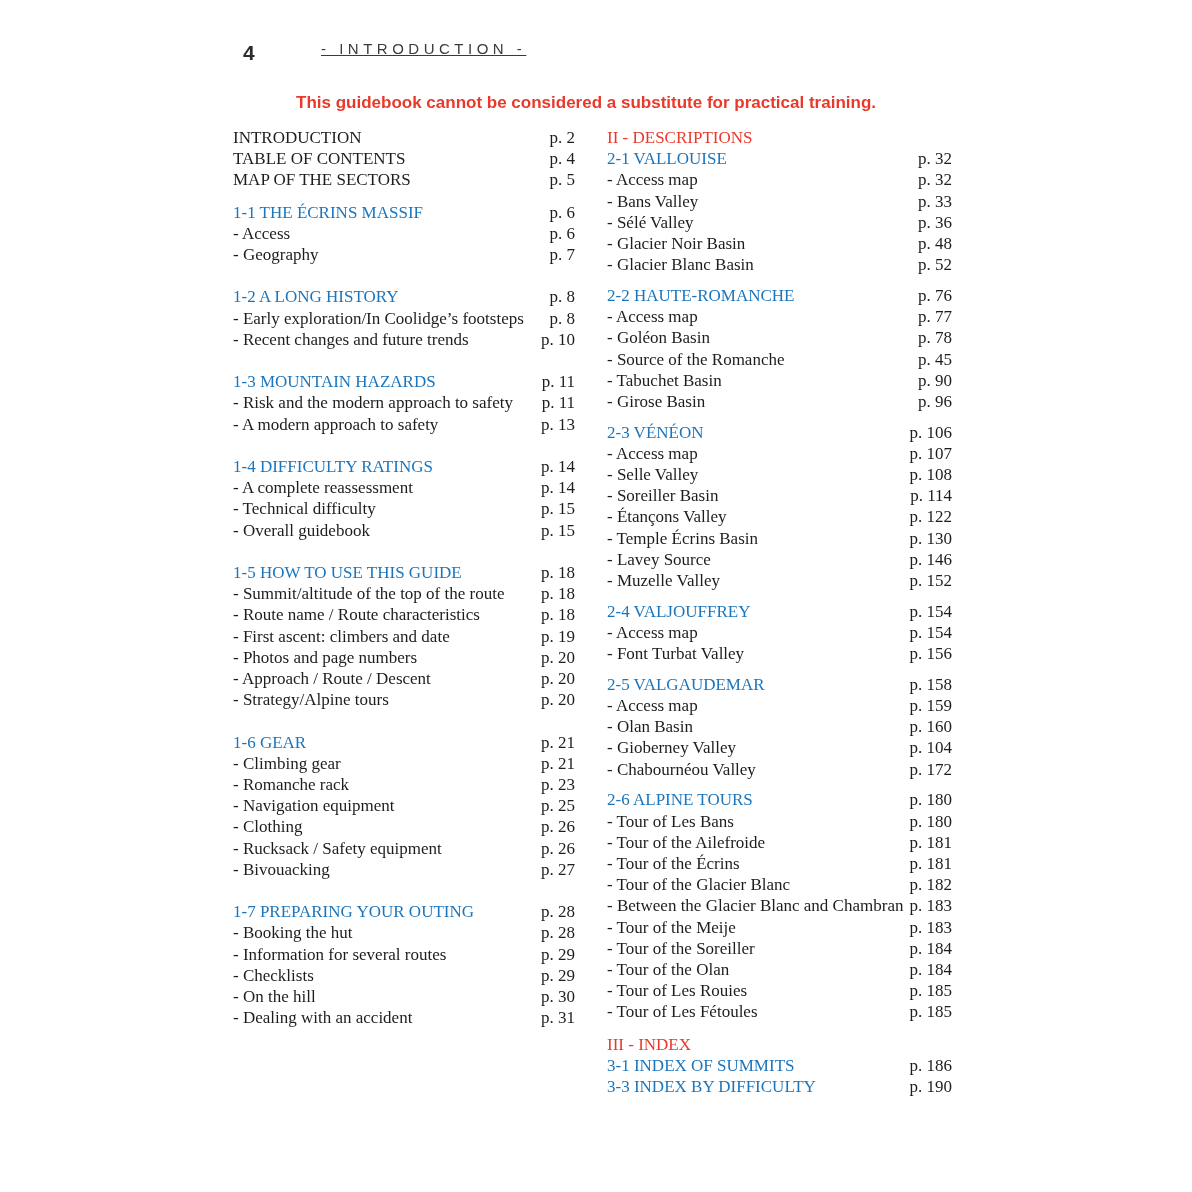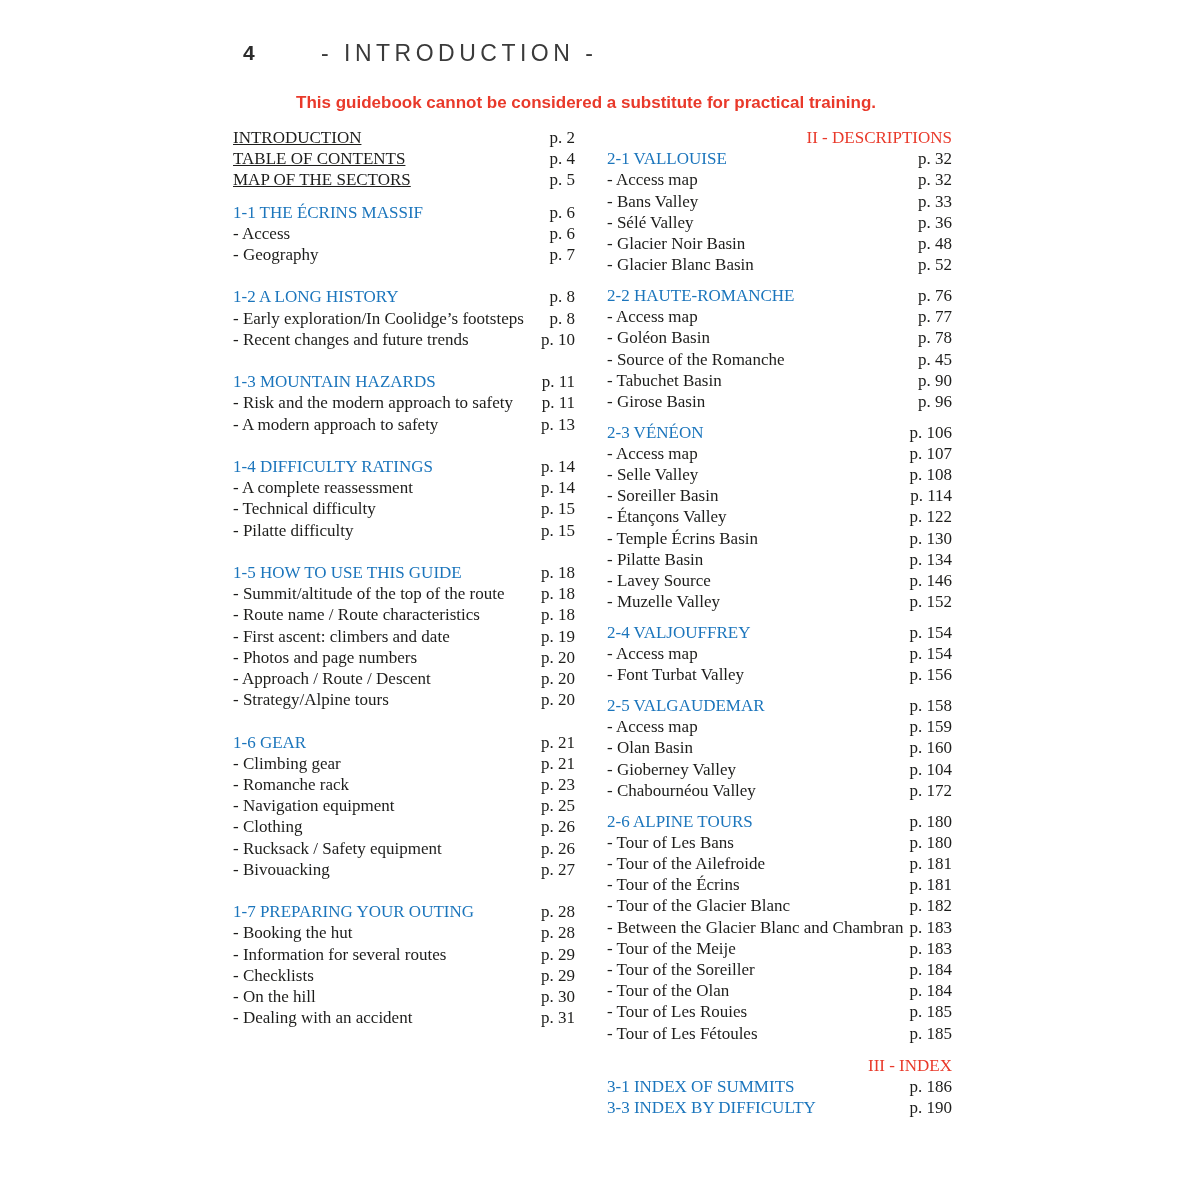--- a/index.html
+++ b/index.html
@@ -19,42 +19,43 @@
     overflow:hidden;
   }
   .pagenum{
     position:absolute;left:243px;top:41px;
     font-family:"Liberation Sans", sans-serif;
     font-weight:bold;font-size:21px;color:#2c2c2c;
   }
   .headtitle{
     position:absolute;left:321px;top:40px;
     font-family:"Liberation Sans", sans-serif;
-    font-weight:400;font-size:23px;letter-spacing:4.5px;
+    font-weight:400;font-size:15px;letter-spacing:4.5px;
     color:var(--head);
+    text-decoration:underline;
   }
   .warning{
     position:absolute;left:216px;top:93px;width:740px;
     text-align:center;
     font-family:"Liberation Sans", sans-serif;
     font-weight:bold;font-size:17px;
     color:var(--red);
   }
   .col{
     position:absolute;top:127px;
     font-size:17px;line-height:21.2px;
   }
   .col-left{left:233px;width:342px;}
   .col-right{left:607px;width:345px;}
   .row{display:flex;}
   .row .label{flex:1 1 auto;white-space:nowrap;}
   .row .pg{flex:0 0 auto;white-space:nowrap;color:var(--ink);}
-  .row-part{display:block;text-align:right;color:var(--red);}
+  .row-part{display:block;text-align:left;color:var(--red);}
   .row-section .label{color:var(--blue);}
-  .row-plain .label{color:var(--ink);text-decoration:underline;}
+  .row-plain .label{color:var(--ink);}
   .row-sub .label{color:var(--ink);}
   .gap-lg{height:21.2px;}
   .gap-md{height:11px;}
   .gap-sm{height:9.5px;}
 </style>
 </head>
 <body>
 
 <div class="page">
   <span class="pagenum">4</span>
@@ -119,21 +120,21 @@
       </div>
       <div class="row row-sub">
         <span class="label">- A complete reassessment</span>
         <span class="pg">p. 14</span>
       </div>
       <div class="row row-sub">
         <span class="label">- Technical difficulty</span>
         <span class="pg">p. 15</span>
       </div>
       <div class="row row-sub">
-        <span class="label">- Pilatte difficulty</span>
+        <span class="label">- Overall guidebook</span>
         <span class="pg">p. 15</span>
       </div>
       <div class="gap gap-lg"></div>
       <div class="row row-section">
         <span class="label">1-5 HOW TO USE THIS GUIDE</span>
         <span class="pg">p. 18</span>
       </div>
       <div class="row row-sub">
         <span class="label">- Summit/altitude of the top of the route</span>
         <span class="pg">p. 18</span>
@@ -281,24 +282,20 @@
         <span class="label">- Soreiller Basin</span>
         <span class="pg">p. 114</span>
       </div>
       <div class="row row-sub">
         <span class="label">- Étançons Valley</span>
         <span class="pg">p. 122</span>
       </div>
       <div class="row row-sub">
         <span class="label">- Temple Écrins Basin</span>
         <span class="pg">p. 130</span>
-      </div>
-      <div class="row row-sub">
-        <span class="label">- Pilatte Basin</span>
-        <span class="pg">p. 134</span>
       </div>
       <div class="row row-sub">
         <span class="label">- Lavey Source</span>
         <span class="pg">p. 146</span>
       </div>
       <div class="row row-sub">
         <span class="label">- Muzelle Valley</span>
         <span class="pg">p. 152</span>
       </div>
       <div class="gap gap-sm"></div>

